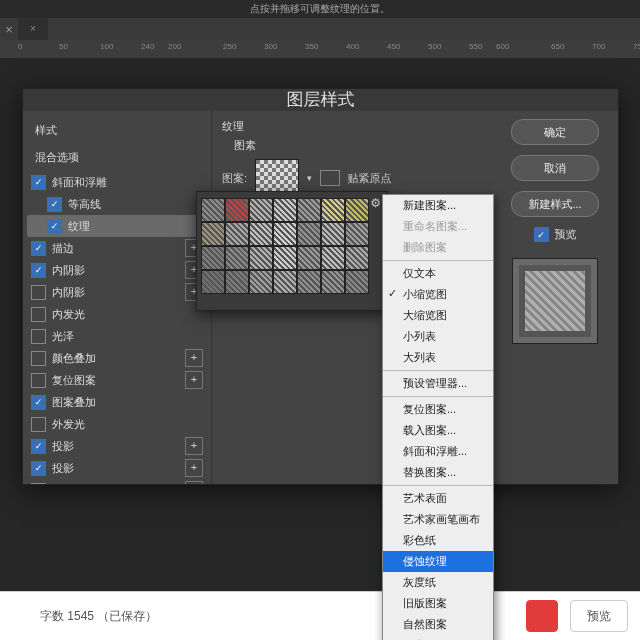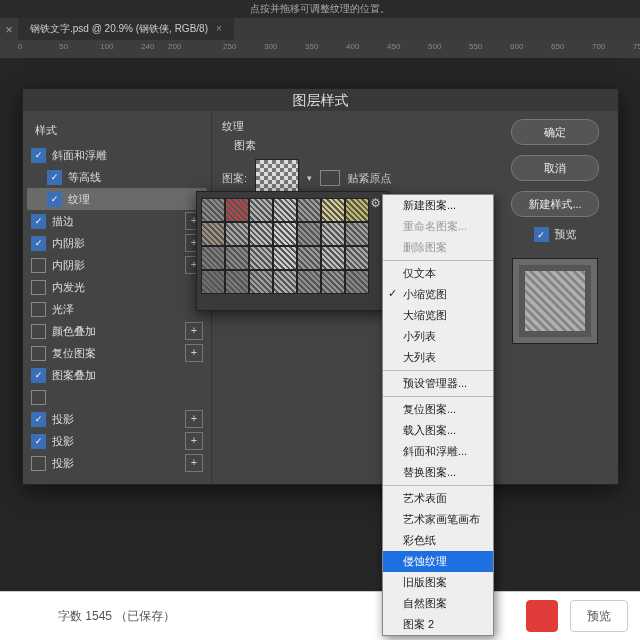--- a/index.html
+++ b/index.html
@@ -5,21 +5,21 @@
   html,body{margin:0;padding:0;width:640px;height:640px;background:#1a1a1a;font-family:"Microsoft YaHei",Arial,sans-serif;font-size:11px;color:#ccc;overflow:hidden;position:relative}
   .topbar{background:#2a2a2a;color:#aaa;text-align:center;height:18px;line-height:18px;font-size:10px}
   .tabbar{background:#3a3a3a;height:22px;display:flex;align-items:center}
   .tab{background:#2f2f2f;color:#ccc;padding:0 12px;height:22px;line-height:22px;font-size:10px;display:flex;align-items:center;gap:8px}
   .tab .x{color:#888;cursor:pointer}
   .closebtn{width:18px;text-align:center;color:#999;font-size:13px;cursor:pointer}
   .ruler{background:#3d3d3d;height:18px;position:relative;color:#888;font-size:8px}
   .ruler span{position:absolute;top:2px}
   .canvas{background:#262626;height:562px;position:relative}
   .dlg{position:absolute;left:22px;top:88px;width:595px;height:395px;background:#444;border:1px solid #222;box-shadow:0 6px 24px rgba(0,0,0,.6)}
-  .dlg-title{background:#383838;color:#ddd;text-align:center;height:22px;line-height:22px;font-size:14px}
+  .dlg-title{background:#383838;color:#ddd;text-align:center;height:22px;line-height:22px;font-size:17px}
   .dlg-body{display:flex;height:373px}
   .col-l{width:180px;background:#444;border-right:1px solid #333;padding:6px 4px;overflow:hidden}
   .col-m{flex:1;background:#444;padding:6px 10px;position:relative}
   .col-r{width:110px;background:#444;padding:8px;display:flex;flex-direction:column;gap:10px;align-items:center}
   .hdr{color:#ddd;font-size:11px;padding:6px 8px}
   .row{display:flex;align-items:center;height:22px;padding:0 4px;border-radius:2px}
   .row.sel{background:#6a6a6a}
   .row .cb{width:13px;height:13px;border:1px solid #888;margin-right:6px;display:flex;align-items:center;justify-content:center;font-size:9px;color:#fff}
   .row .cb.on{background:#3a6fb7;border-color:#3a6fb7}
   .row .lbl{flex:1;font-size:11px;color:#ddd}
@@ -41,60 +41,60 @@
   .picker .gear{position:absolute;right:6px;top:4px;color:#ccc;font-size:12px;cursor:pointer}
   .grid{display:grid;grid-template-columns:repeat(7,22px);grid-auto-rows:22px;gap:2px;margin-top:2px}
   .sw{width:22px;height:22px;border:1px solid #222;background:#999}
   .menu{position:absolute;left:382px;top:194px;width:110px;background:#eee;border:1px solid #888;box-shadow:2px 3px 10px rgba(0,0,0,.5);font-size:11px;color:#222;z-index:10}
   .mi{padding:3px 10px 3px 20px;position:relative;white-space:nowrap;cursor:pointer}
   .mi.disabled{color:#9a9a9a}
   .mi.hl{background:#1e6fe0;color:#fff}
   .mi .ck{position:absolute;left:5px;top:3px}
   .sep{height:1px;background:#bbb;margin:2px 0}
   .bottombar{position:absolute;left:0;right:0;bottom:0;height:48px;background:#fff;border-top:1px solid #ccc;display:flex;align-items:center;color:#555;font-size:12px}
-  .bottombar .txt{margin-left:58px;flex:1}
+  .bottombar .txt{margin-left:40px;flex:1}
   .bbtn{height:30px;padding:0 16px;border:1px solid #ccc;border-radius:4px;margin-right:12px;display:flex;align-items:center;background:#fff;cursor:pointer}
   .bbtn.red{background:#e23b3b;border-color:#e23b3b;color:#fff;width:30px;padding:0}
 </style>
 </head>
 <body>
 
 <div class="topbar">点按并拖移可调整纹理的位置。</div>
 <div class="tabbar">
   <div class="closebtn">×</div>
   <div class="tab">
-    <span>钢铁文字.psd @ 20.9% (钢铁侠, RGB/8)</span>
     <span class="x">×</span>
   </div>
 </div>
 <div class="ruler" id="ruler">
     <span style="left: 18px;">0</span>
     <span style="left: 59px;">50</span>
     <span style="left: 100px;">100</span>
     <span style="left: 141px;">240</span>
     <span style="left: 168px;">200</span>
     <span style="left: 223px;">250</span>
     <span style="left: 264px;">300</span>
     <span style="left: 305px;">350</span>
     <span style="left: 346px;">400</span>
     <span style="left: 387px;">450</span>
     <span style="left: 428px;">500</span>
     <span style="left: 469px;">550</span>
-    <span style="left: 510px;">600</span>
+    <span style="left: 496px;">600</span>
     <span style="left: 551px;">650</span>
     <span style="left: 592px;">700</span>
     <span style="left: 633px;">750</span>
   </div>
 <div class="canvas"></div>
 
 <div class="dlg">
   <div class="dlg-title">图层样式</div>
   <div class="dlg-body">
     <div class="col-l">
       <div class="hdr">样式</div>
+      <div class="hdr">混合选项</div>
       <div id="styleList">
           <div class="row">
             <div class="cb on">✓</div>
             <div class="lbl">斜面和浮雕</div>
           </div>
           <div class="row ind">
             <div class="cb on">✓</div>
             <div class="lbl">等高线</div>
           </div>
           <div class="row ind sel">
@@ -133,20 +133,21 @@
             <div class="cb"></div>
             <div class="lbl">复位图案</div>
             <div class="plus">+</div>
           </div>
           <div class="row">
             <div class="cb on">✓</div>
             <div class="lbl">图案叠加</div>
           </div>
           <div class="row">
             <div class="cb"></div>
+            <div class="lbl">外发光</div>
           </div>
           <div class="row">
             <div class="cb on">✓</div>
             <div class="lbl">投影</div>
             <div class="plus">+</div>
           </div>
           <div class="row">
             <div class="cb on">✓</div>
             <div class="lbl">投影</div>
             <div class="plus">+</div>
@@ -232,20 +233,21 @@
     <div class="sep"></div>
     <div class="mi"><span>复位图案...</span></div>
     <div class="mi"><span>载入图案...</span></div>
     <div class="mi"><span>斜面和浮雕...</span></div>
     <div class="mi"><span>替换图案...</span></div>
     <div class="sep"></div>
     <div class="mi"><span>艺术表面</span></div>
     <div class="mi"><span>艺术家画笔画布</span></div>
     <div class="mi"><span>彩色纸</span></div>
     <div class="mi hl"><span>侵蚀纹理</span></div>
+    <div class="mi"><span>灰度纸</span></div>
     <div class="mi"><span>旧版图案</span></div>
     <div class="mi"><span>自然图案</span></div>
     <div class="mi"><span>图案 2</span></div>
   </div>
 
 <div class="bottombar">
   <div class="txt">字数 1545 （已保存）</div>
   <div class="bbtn red"></div>
   <div class="bbtn">预览</div>
 </div>

